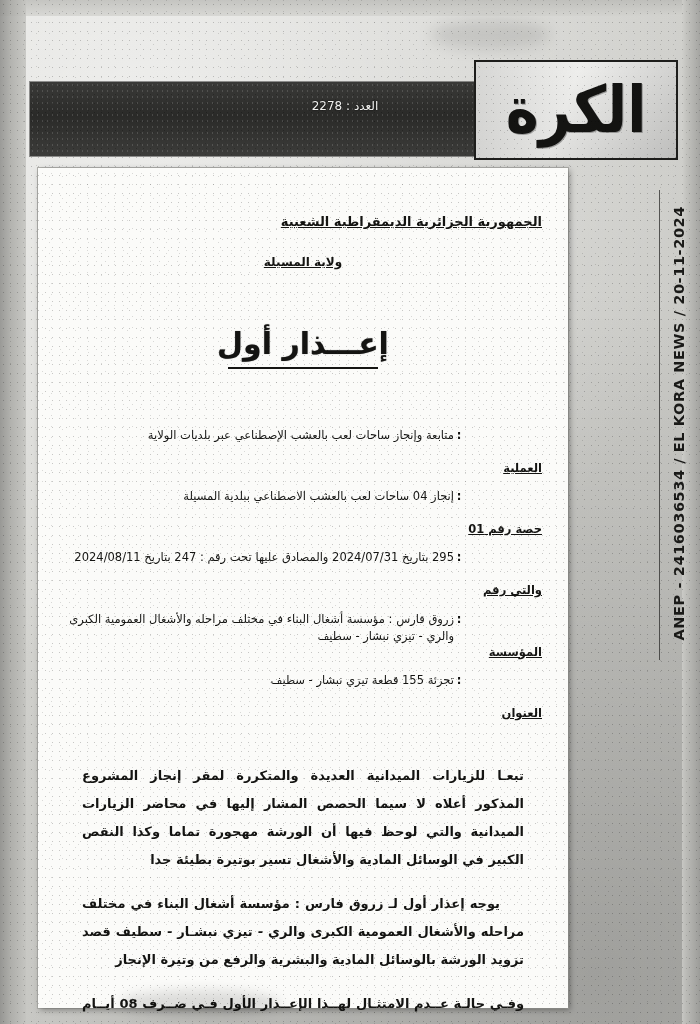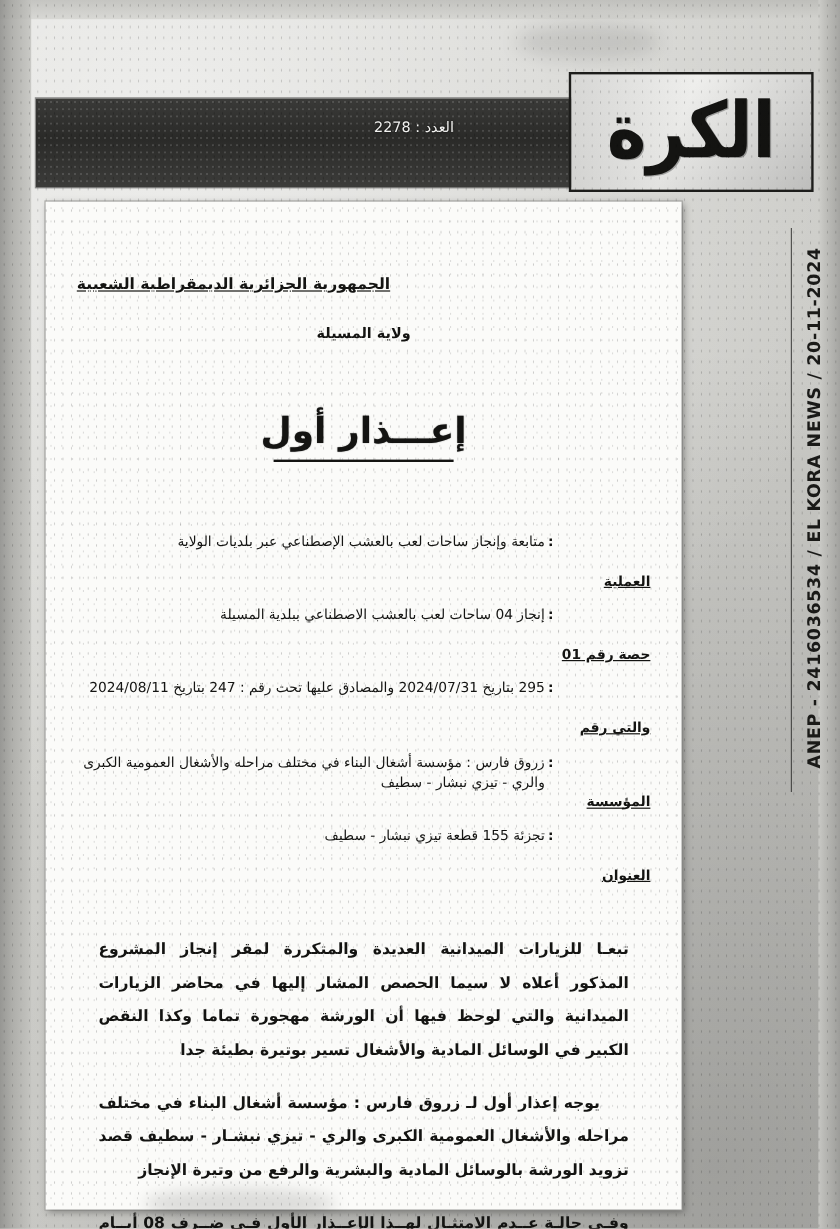--- a/index.html
+++ b/index.html
@@ -95,25 +95,25 @@
     background-image:radial-gradient(rgba(0,0,0,.45) .55px, rgba(0,0,0,0) .65px);
     background-size:9px 11px;
   }
   .doc{
     position:relative;direction:rtl;color:#141412;
     font-family:"DejaVu Sans", sans-serif;
     padding:0 26px;
   }
 
   .republic{
-    margin-top:62px;text-align:left;font-size:13px;font-weight:bold;
+    margin-top:46px;text-align:right;font-size:13px;font-weight:bold;
     text-decoration:underline;letter-spacing:0;
   }
   .org{margin-top:22px;text-align:center;font-size:12px;font-weight:bold;line-height:1.9;}
-  .org .u{}
+  .org .u{text-decoration:underline;}
 
   .title{
     margin-top:52px;text-align:center;
     font-size:30px;font-weight:bold;letter-spacing:6px;
     text-shadow:0 0 1px rgba(0,0,0,.5);
   }
   .title .bar{
     display:block;width:150px;height:2px;background:#141412;
     margin:6px auto 0;
   }

